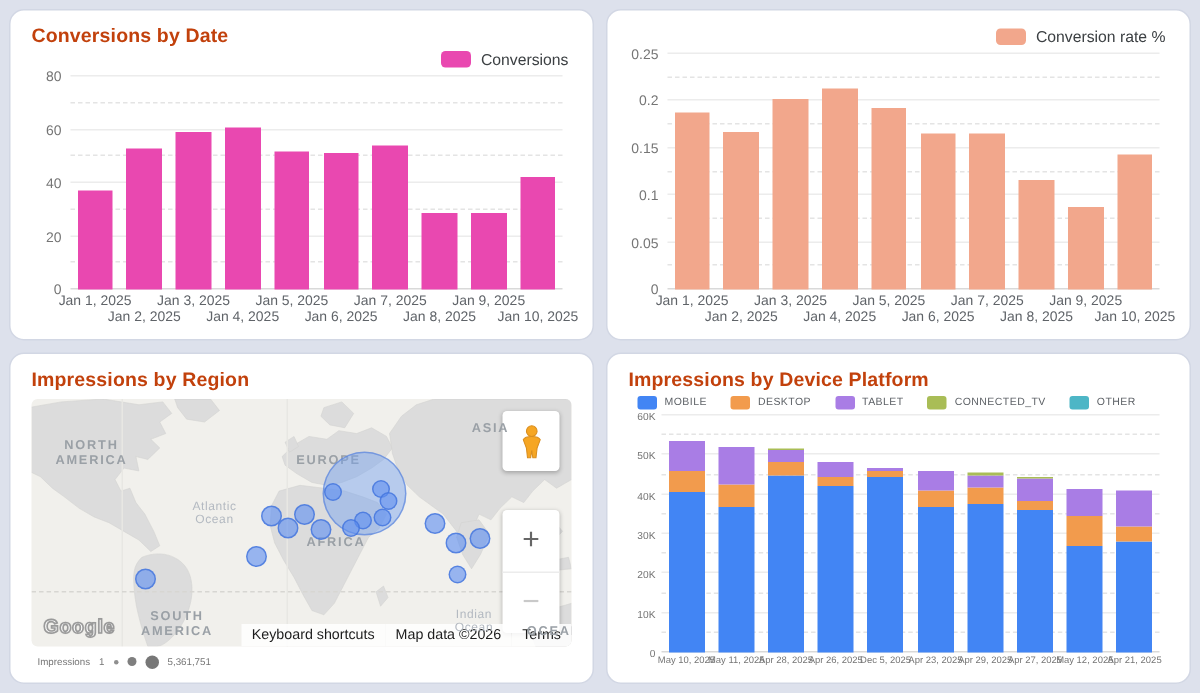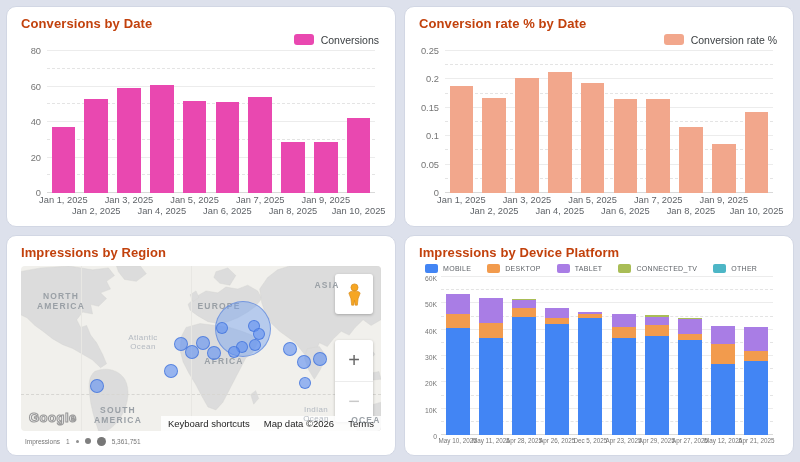--- a/index.html
+++ b/index.html
@@ -121,21 +121,20 @@
           <div class="xlab" style="left: 65%; top: 2px;">Jan 7, 2025</div>
           <div class="xlab" style="left: 75%; top: 13px;">Jan 8, 2025</div>
           <div class="xlab" style="left: 85%; top: 2px;">Jan 9, 2025</div>
           <div class="xlab" style="left: 95%; top: 13px;">Jan 10, 2025</div>
         </div>
     </div>
   </div>
 </div>
 
 <div class="card">
-  <div class="card-title">Conversion rate % by Date</div>
   <div class="legend-row">
     <span class="legend-swatch" style="background: rgb(242, 167, 140);"></span>
     <span class="legend-label">Conversion rate %</span>
   </div>
   <div class="chart stagger">
     <div class="yaxis">
         <div class="ylab" style="bottom: calc(0% - 5px);">0</div>
         <div class="ylab" style="bottom: calc(20% - 5px);">0.05</div>
         <div class="ylab" style="bottom: calc(40% - 5px);">0.1</div>
         <div class="ylab" style="bottom: calc(60% - 5px);">0.15</div>

